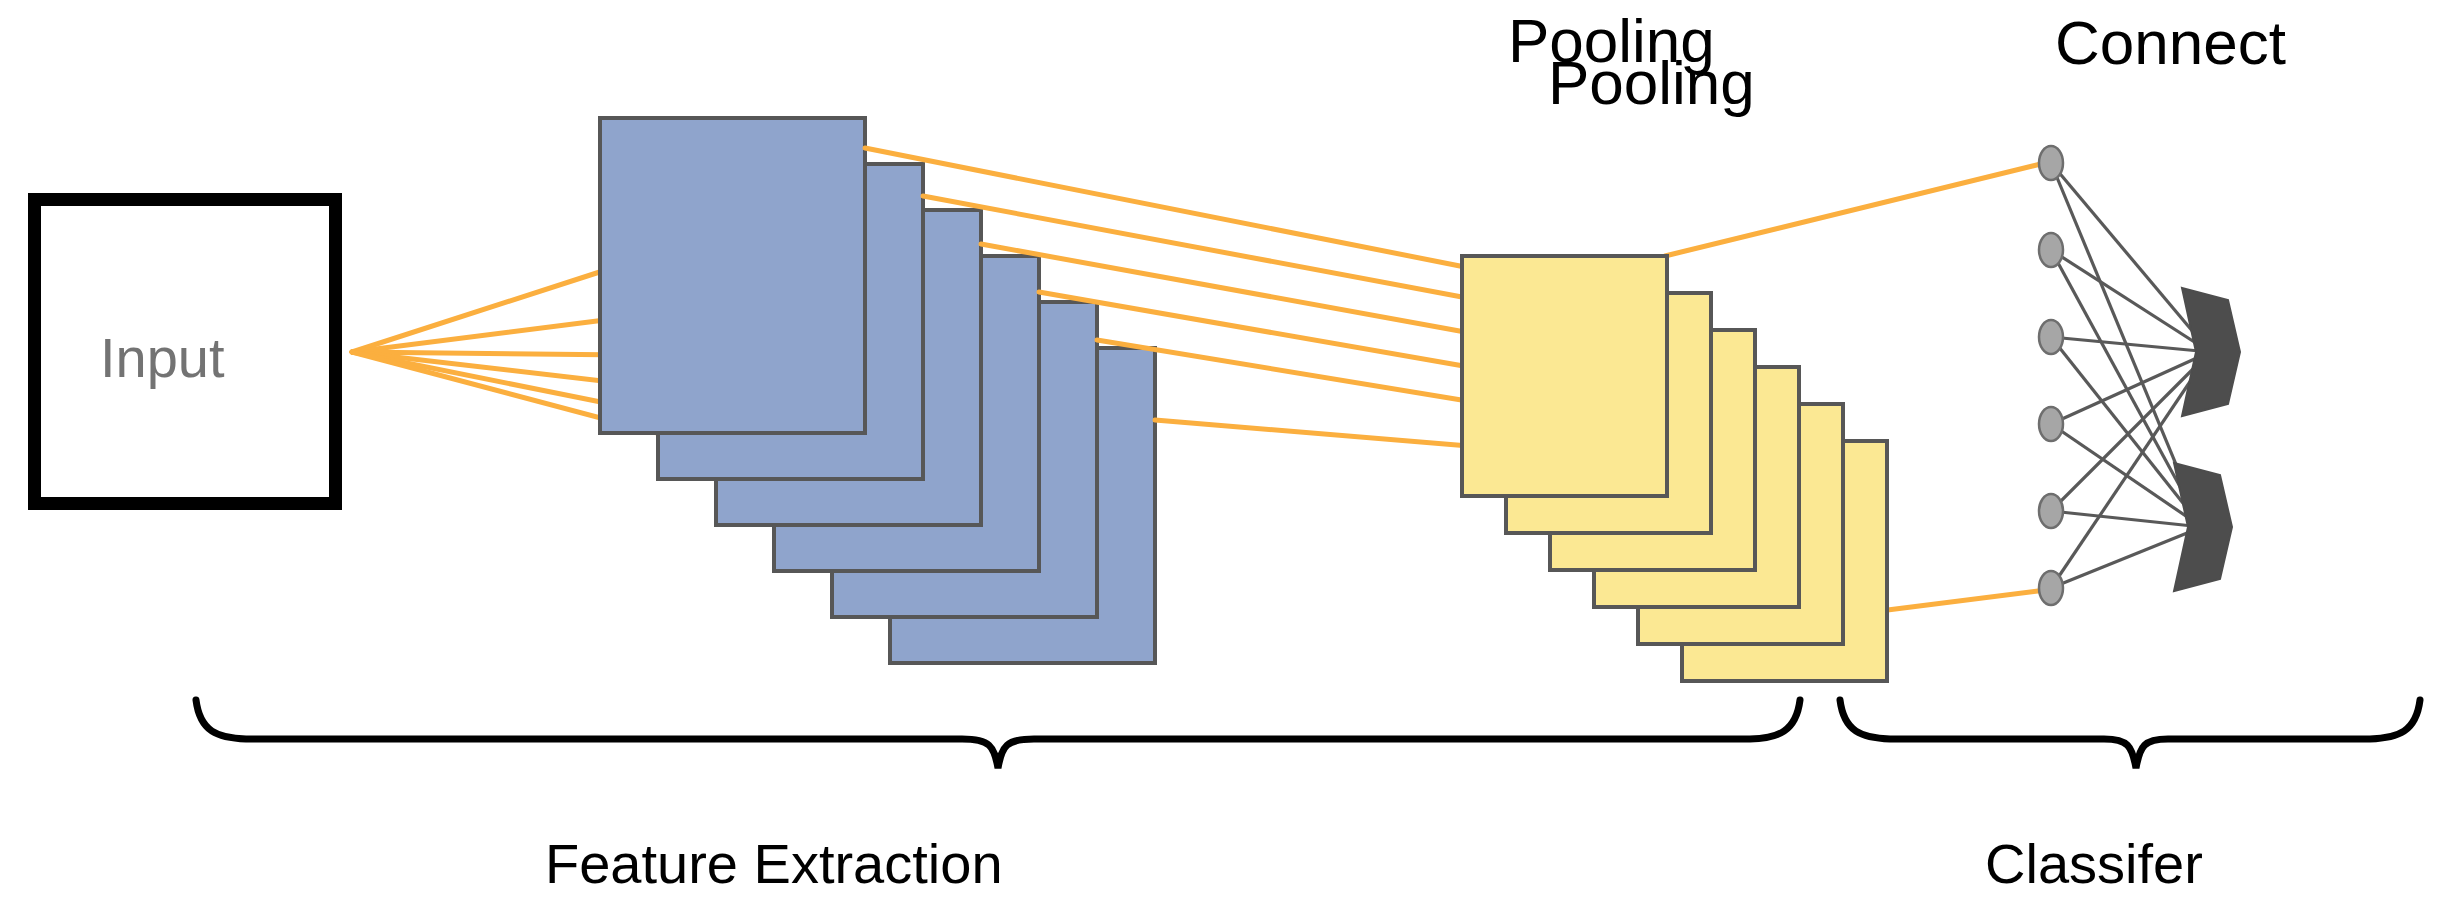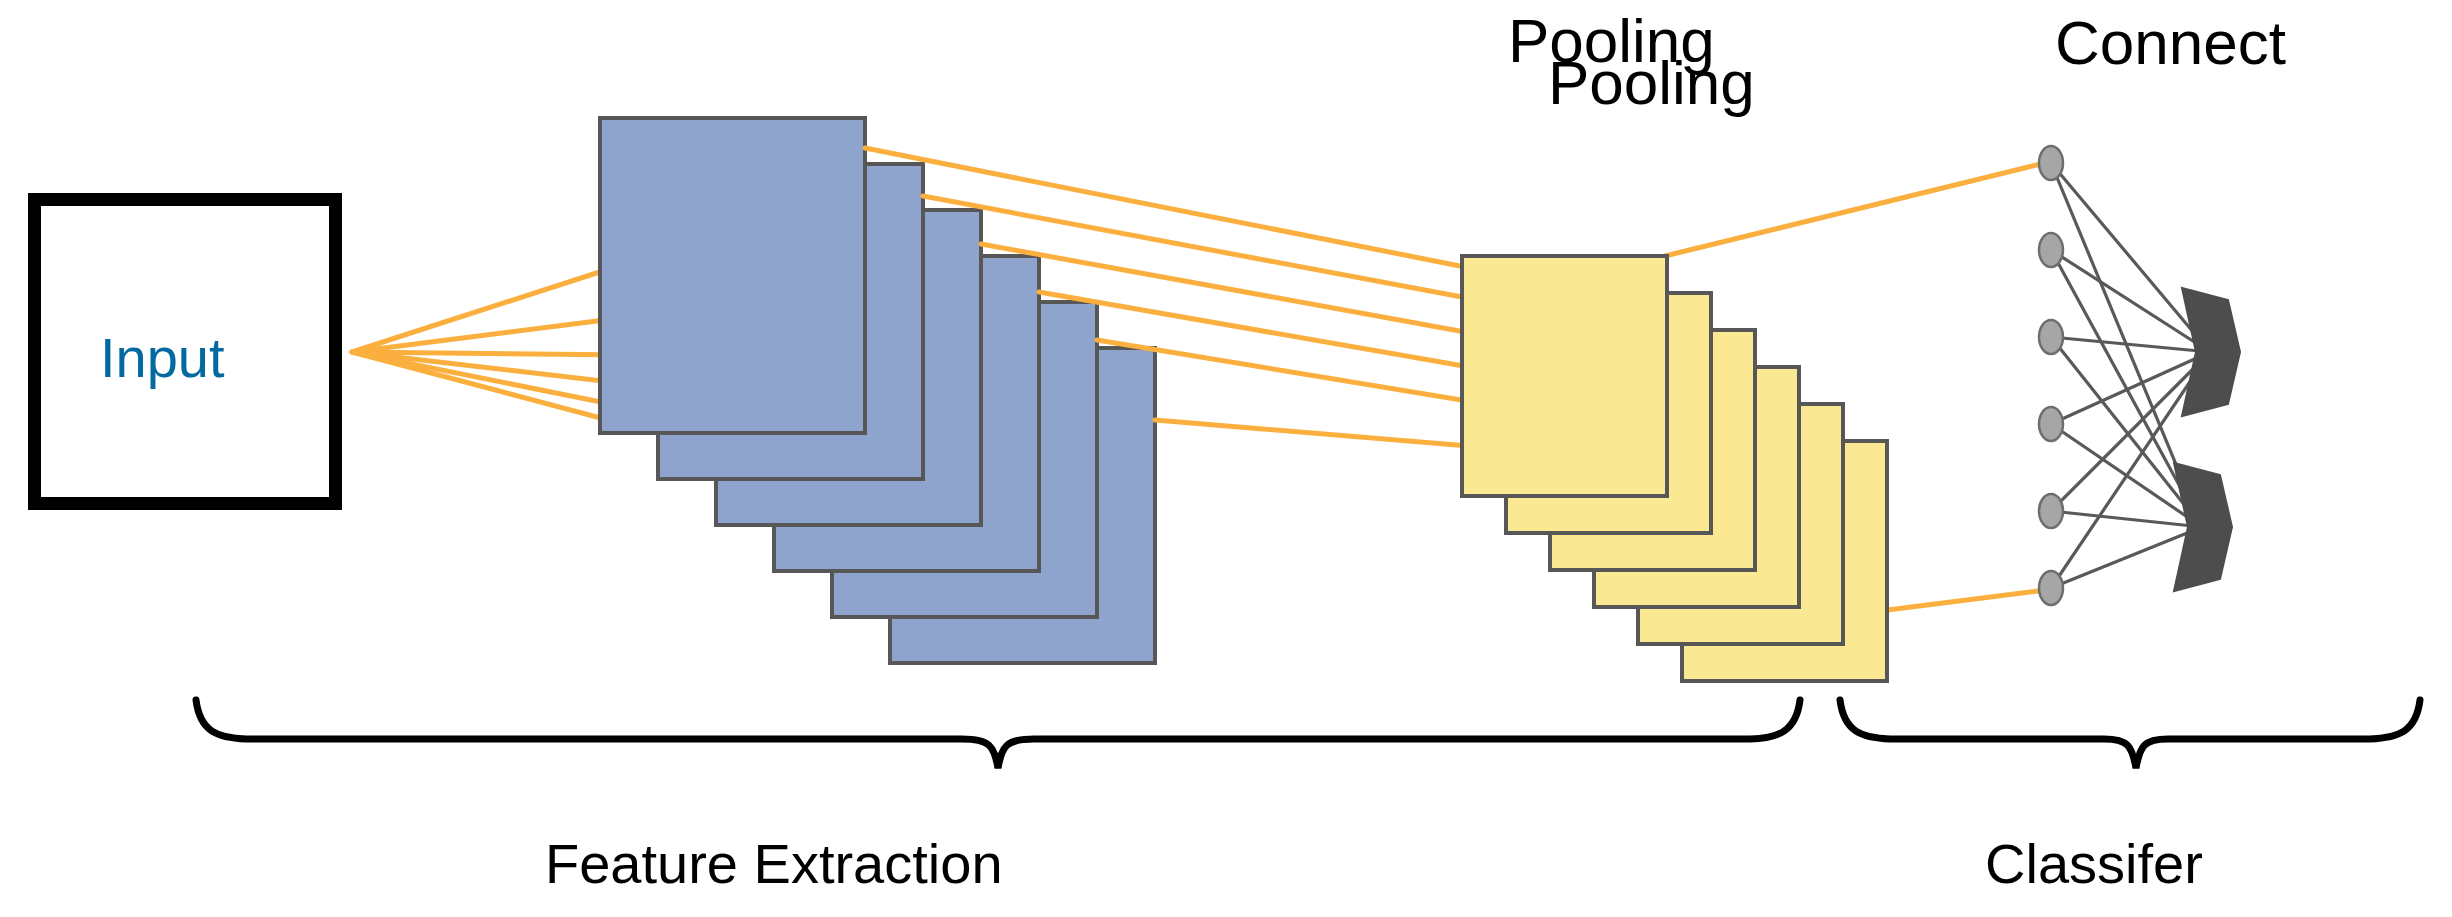--- a/index.html
+++ b/index.html
@@ -5,21 +5,21 @@
   html,body{margin:0;padding:0;background:#ffffff;}
   body{width:2452px;height:917px;overflow:hidden;
        font-family:"Liberation Sans","DejaVu Sans",sans-serif;}
   #stage{position:relative;width:2452px;height:917px;background:#ffffff;}
   svg.layer{position:absolute;left:0;top:0;width:2452px;height:917px;overflow:visible;}
   .lbl{position:absolute;color:#000;white-space:nowrap;line-height:1;}
   .title{font-size:62px;}
   .brace-lbl{font-size:56px;margin-left:40px;}
   .inputbox{position:absolute;box-sizing:border-box;background:#ffffff;
             border:13px solid #000000;}
-  .inputtext{position:absolute;font-size:56px;color:#0369a1;}
+  .inputtext{position:absolute;font-size:56px;color:#737373;}
 </style>
 </head>
 <body>
 
 <div id="stage">
 
   <svg class="layer">
     <g stroke="#FBAF3F" stroke-width="5" fill="none" stroke-linecap="round">
 
       <line x1="352" y1="352" x2="612" y2="268"></line>

